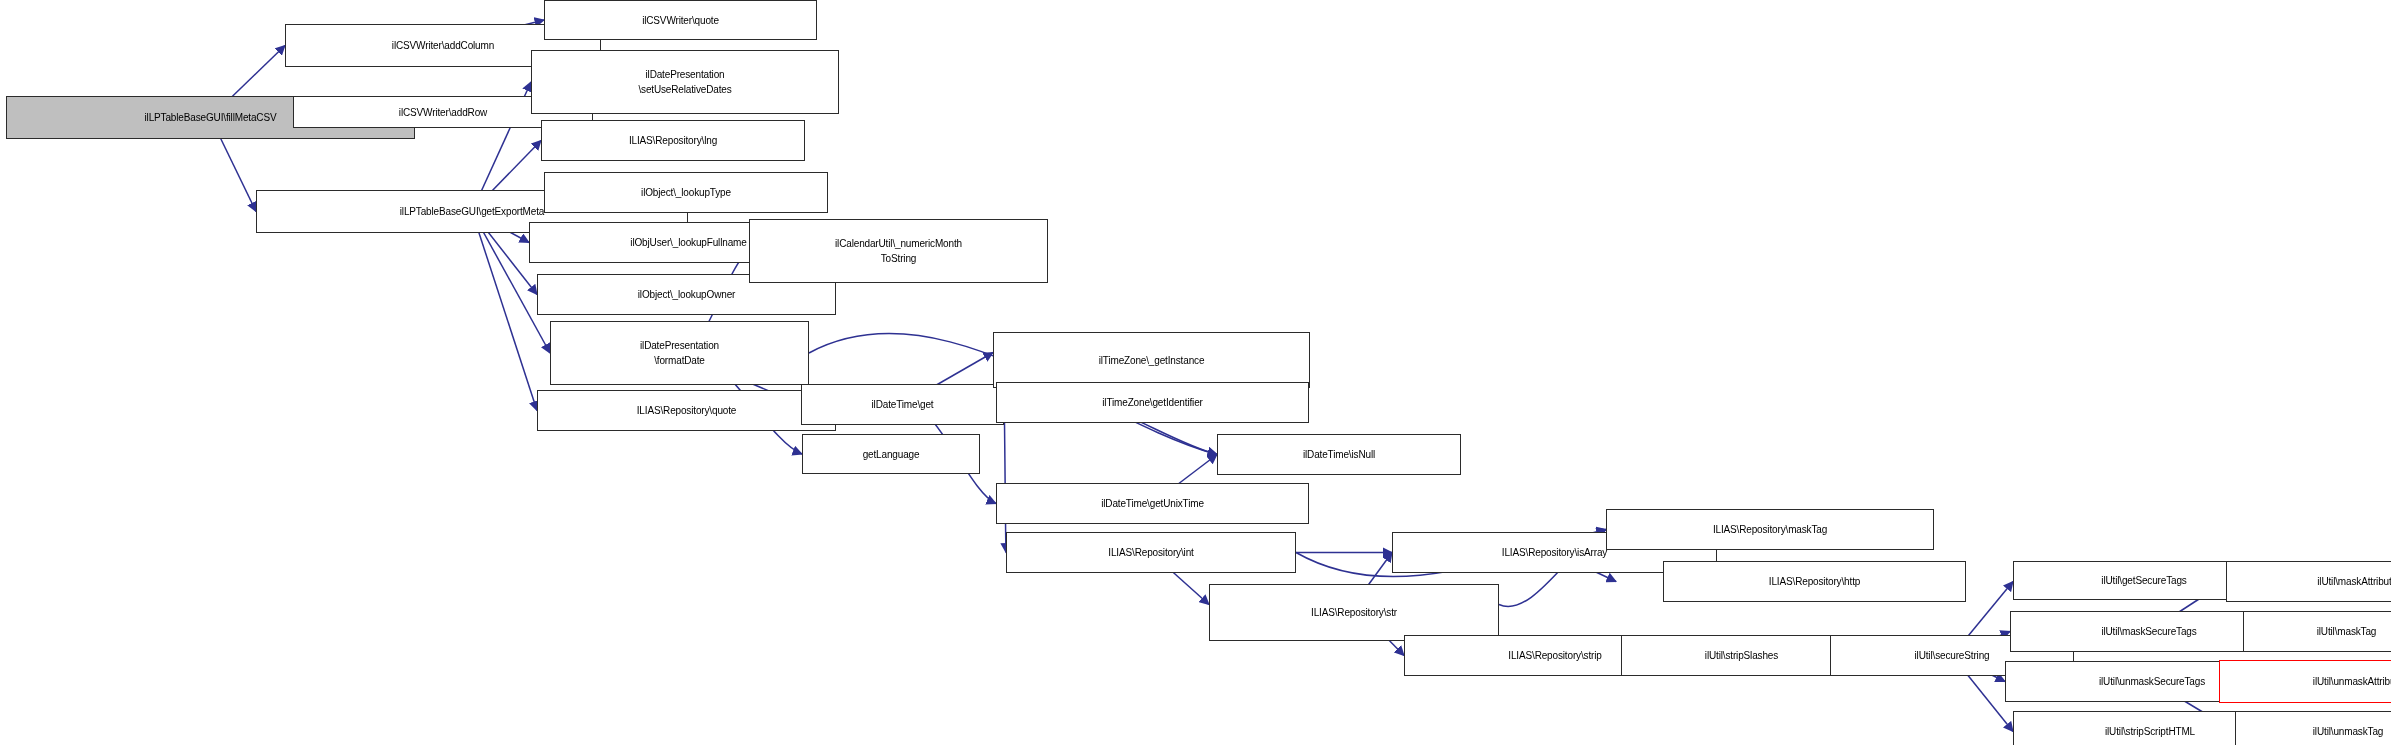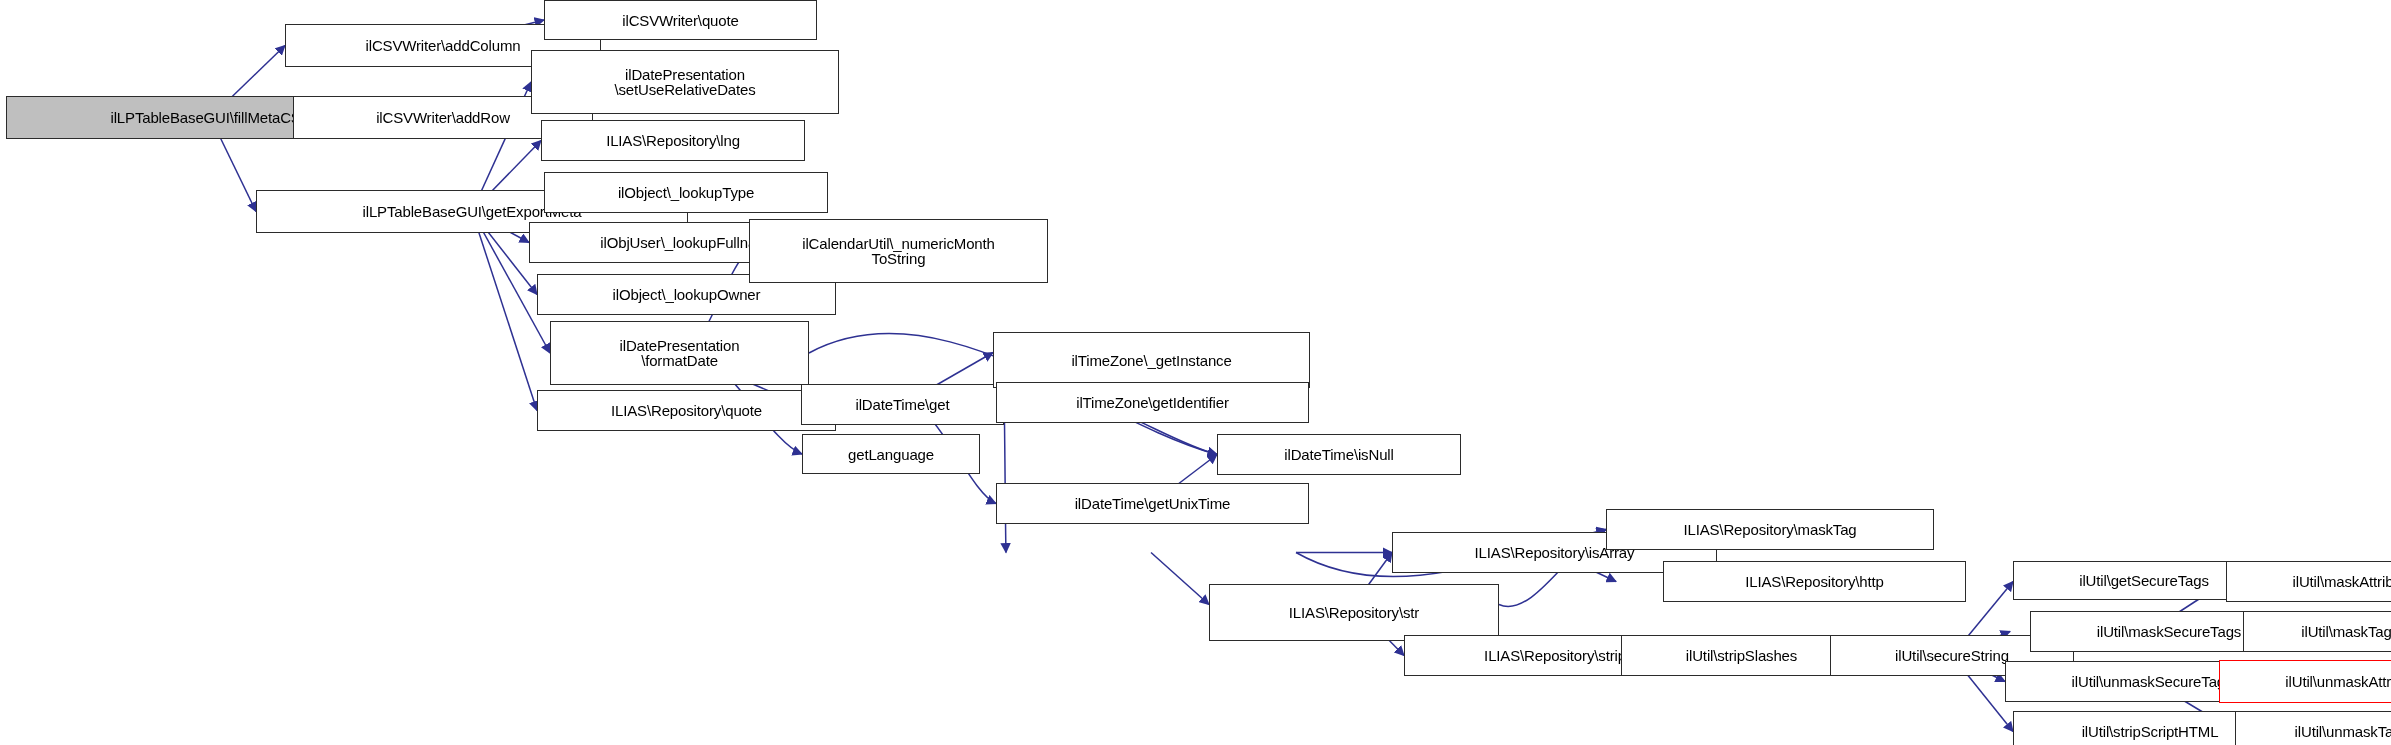--- a/index.html
+++ b/index.html
@@ -23,21 +23,21 @@
     width: 2391px;
     height: 745px;
     pointer-events: none;
   }
   .node {
     position: absolute;
     box-sizing: border-box;
     border: 1px solid #2b2b2b;
     background: #ffffff;
     color: #000000;
-    font-size: 15px;
+    font-size: 10px;
     line-height: 15px;
     display: flex;
     align-items: center;
     justify-content: center;
     text-align: center;
     white-space: pre-line;
     padding: 0 3px;
     letter-spacing: -0.15px;
   }
   .node.root {
@@ -98,48 +98,49 @@
       <path d="M1952,655.5 L2010,631.5" fill="none" stroke="#2e3192" stroke-width="1.5" marker-end="url(#arrow)"></path>
       <path d="M1952,655.5 L2005,681.5" fill="none" stroke="#2e3192" stroke-width="1.5" marker-end="url(#arrow)"></path>
       <path d="M1952,655.5 L2013,731.5" fill="none" stroke="#2e3192" stroke-width="1.5" marker-end="url(#arrow)"></path>
       <path d="M2149,631.5 L2226,581.5" fill="none" stroke="#2e3192" stroke-width="1.5" marker-end="url(#arrow)"></path>
       <path d="M2149,631.5 L2243,631.5" fill="none" stroke="#2e3192" stroke-width="1.5" marker-end="url(#arrow)"></path>
       <path d="M2152,681.5 L2219,681.5" fill="none" stroke="#2e3192" stroke-width="1.5" marker-end="url(#arrow)"></path>
       <path d="M2152,681.5 L2235,731.5" fill="none" stroke="#2e3192" stroke-width="1.5" marker-end="url(#arrow)"></path>
     </svg>
 <div class="node root" style="left: 6px; top: 96px; width: 409px; height: 43px;"><span class="node-label">ilLPTableBaseGUI\fillMetaCSV</span></div>
     <div class="node" style="left: 285px; top: 24px; width: 316px; height: 43px;"><span class="node-label">ilCSVWriter\addColumn</span></div>
-    <div class="node" style="left: 293px; top: 96px; width: 300px; height: 43px;"><span class="node-label">ilCSVWriter\addRow</span></div>
+    <div class="node" style="left: 293px; top: 96px; width: 300px; height: 32px;"><span class="node-label">ilCSVWriter\addRow</span></div>
     <div class="node" style="left: 544px; top: 0px; width: 273px; height: 40px;"><span class="node-label">ilCSVWriter\quote</span></div>
     <div class="node" style="left: 256px; top: 190px; width: 432px; height: 43px;"><span class="node-label">ilLPTableBaseGUI\getExportMeta</span></div>
     <div class="node" style="left: 531px; top: 50px; width: 308px; height: 64px;"><span class="node-label">ilDatePresentation
 \setUseRelativeDates</span></div>
     <div class="node" style="left: 541px; top: 120px; width: 264px; height: 41px;"><span class="node-label">ILIAS\Repository\lng</span></div>
     <div class="node" style="left: 544px; top: 172px; width: 284px; height: 41px;"><span class="node-label">ilObject\_lookupType</span></div>
     <div class="node" style="left: 529px; top: 222px; width: 319px; height: 41px;"><span class="node-label">ilObjUser\_lookupFullname</span></div>
     <div class="node" style="left: 537px; top: 274px; width: 299px; height: 41px;"><span class="node-label">ilObject\_lookupOwner</span></div>
     <div class="node" style="left: 550px; top: 321px; width: 259px; height: 64px;"><span class="node-label">ilDatePresentation
 \formatDate</span></div>
     <div class="node" style="left: 537px; top: 390px; width: 299px; height: 41px;"><span class="node-label">ILIAS\Repository\quote</span></div>
     <div class="node" style="left: 749px; top: 219px; width: 299px; height: 64px;"><span class="node-label">ilCalendarUtil\_numericMonth
 ToString</span></div>
     <div class="node" style="left: 801px; top: 384px; width: 203px; height: 41px;"><span class="node-label">ilDateTime\get</span></div>
     <div class="node" style="left: 802px; top: 434px; width: 178px; height: 40px;"><span class="node-label">getLanguage</span></div>
     <div class="node" style="left: 993px; top: 332px; width: 317px; height: 56px;"><span class="node-label">ilTimeZone\_getInstance</span></div>
     <div class="node" style="left: 996px; top: 382px; width: 313px; height: 41px;"><span class="node-label">ilTimeZone\getIdentifier</span></div>
     <div class="node" style="left: 1217px; top: 434px; width: 244px; height: 41px;"><span class="node-label">ilDateTime\isNull</span></div>
     <div class="node" style="left: 996px; top: 483px; width: 313px; height: 41px;"><span class="node-label">ilDateTime\getUnixTime</span></div>
+    <div class="node" style="left: 1006px; top: 532px; width: 290px; height: 41px;"><span class="node-label">ILIAS\Repository\int</span></div>
     <div class="node" style="left: 1209px; top: 584px; width: 290px; height: 57px;"><span class="node-label">ILIAS\Repository\str</span></div>
     <div class="node" style="left: 1404px; top: 635px; width: 302px; height: 41px;"><span class="node-label">ILIAS\Repository\strip</span></div>
     <div class="node" style="left: 1392px; top: 532px; width: 325px; height: 41px;"><span class="node-label">ILIAS\Repository\isArray</span></div>
     <div class="node" style="left: 1606px; top: 509px; width: 328px; height: 41px;"><span class="node-label">ILIAS\Repository\maskTag</span></div>
     <div class="node" style="left: 1616px; top: 561px; width: 303px; height: 41px; margin-left: 47px;"><span class="node-label">ILIAS\Repository\http</span></div>
     <div class="node" style="left: 1621px; top: 635px; width: 241px; height: 41px;"><span class="node-label">ilUtil\stripSlashes</span></div>
     <div class="node" style="left: 1830px; top: 635px; width: 244px; height: 41px;"><span class="node-label">ilUtil\secureString</span></div>
     <div class="node" style="left: 2013px; top: 561px; width: 262px; height: 39px;"><span class="node-label">ilUtil\getSecureTags</span></div>
-    <div class="node" style="left: 2010px; top: 611px; width: 278px; height: 41px; margin-left: 20px;"><span class="node-label">ilUtil\maskSecureTags</span></div>
+    <div class="node" style="left: 2010px; top: 611px; width: 278px; height: 41px;"><span class="node-label">ilUtil\maskSecureTags</span></div>
     <div class="node" style="left: 2005px; top: 661px; width: 294px; height: 41px;"><span class="node-label">ilUtil\unmaskSecureTags</span></div>
     <div class="node" style="left: 2013px; top: 711px; width: 274px; height: 41px;"><span class="node-label">ilUtil\stripScriptHTML</span></div>
     <div class="node" style="left: 2226px; top: 561px; width: 278px; height: 41px;"><span class="node-label">ilUtil\maskAttributeTag</span></div>
     <div class="node" style="left: 2243px; top: 611px; width: 207px; height: 41px;"><span class="node-label">ilUtil\maskTag</span></div>
     <div class="node highlight" style="left: 2219px; top: 660px; width: 294px; height: 43px;"><span class="node-label">ilUtil\unmaskAttributeTag</span></div>
     <div class="node" style="left: 2235px; top: 711px; width: 226px; height: 41px;"><span class="node-label">ilUtil\unmaskTag</span></div>
   </div>
 
 </body></html>

